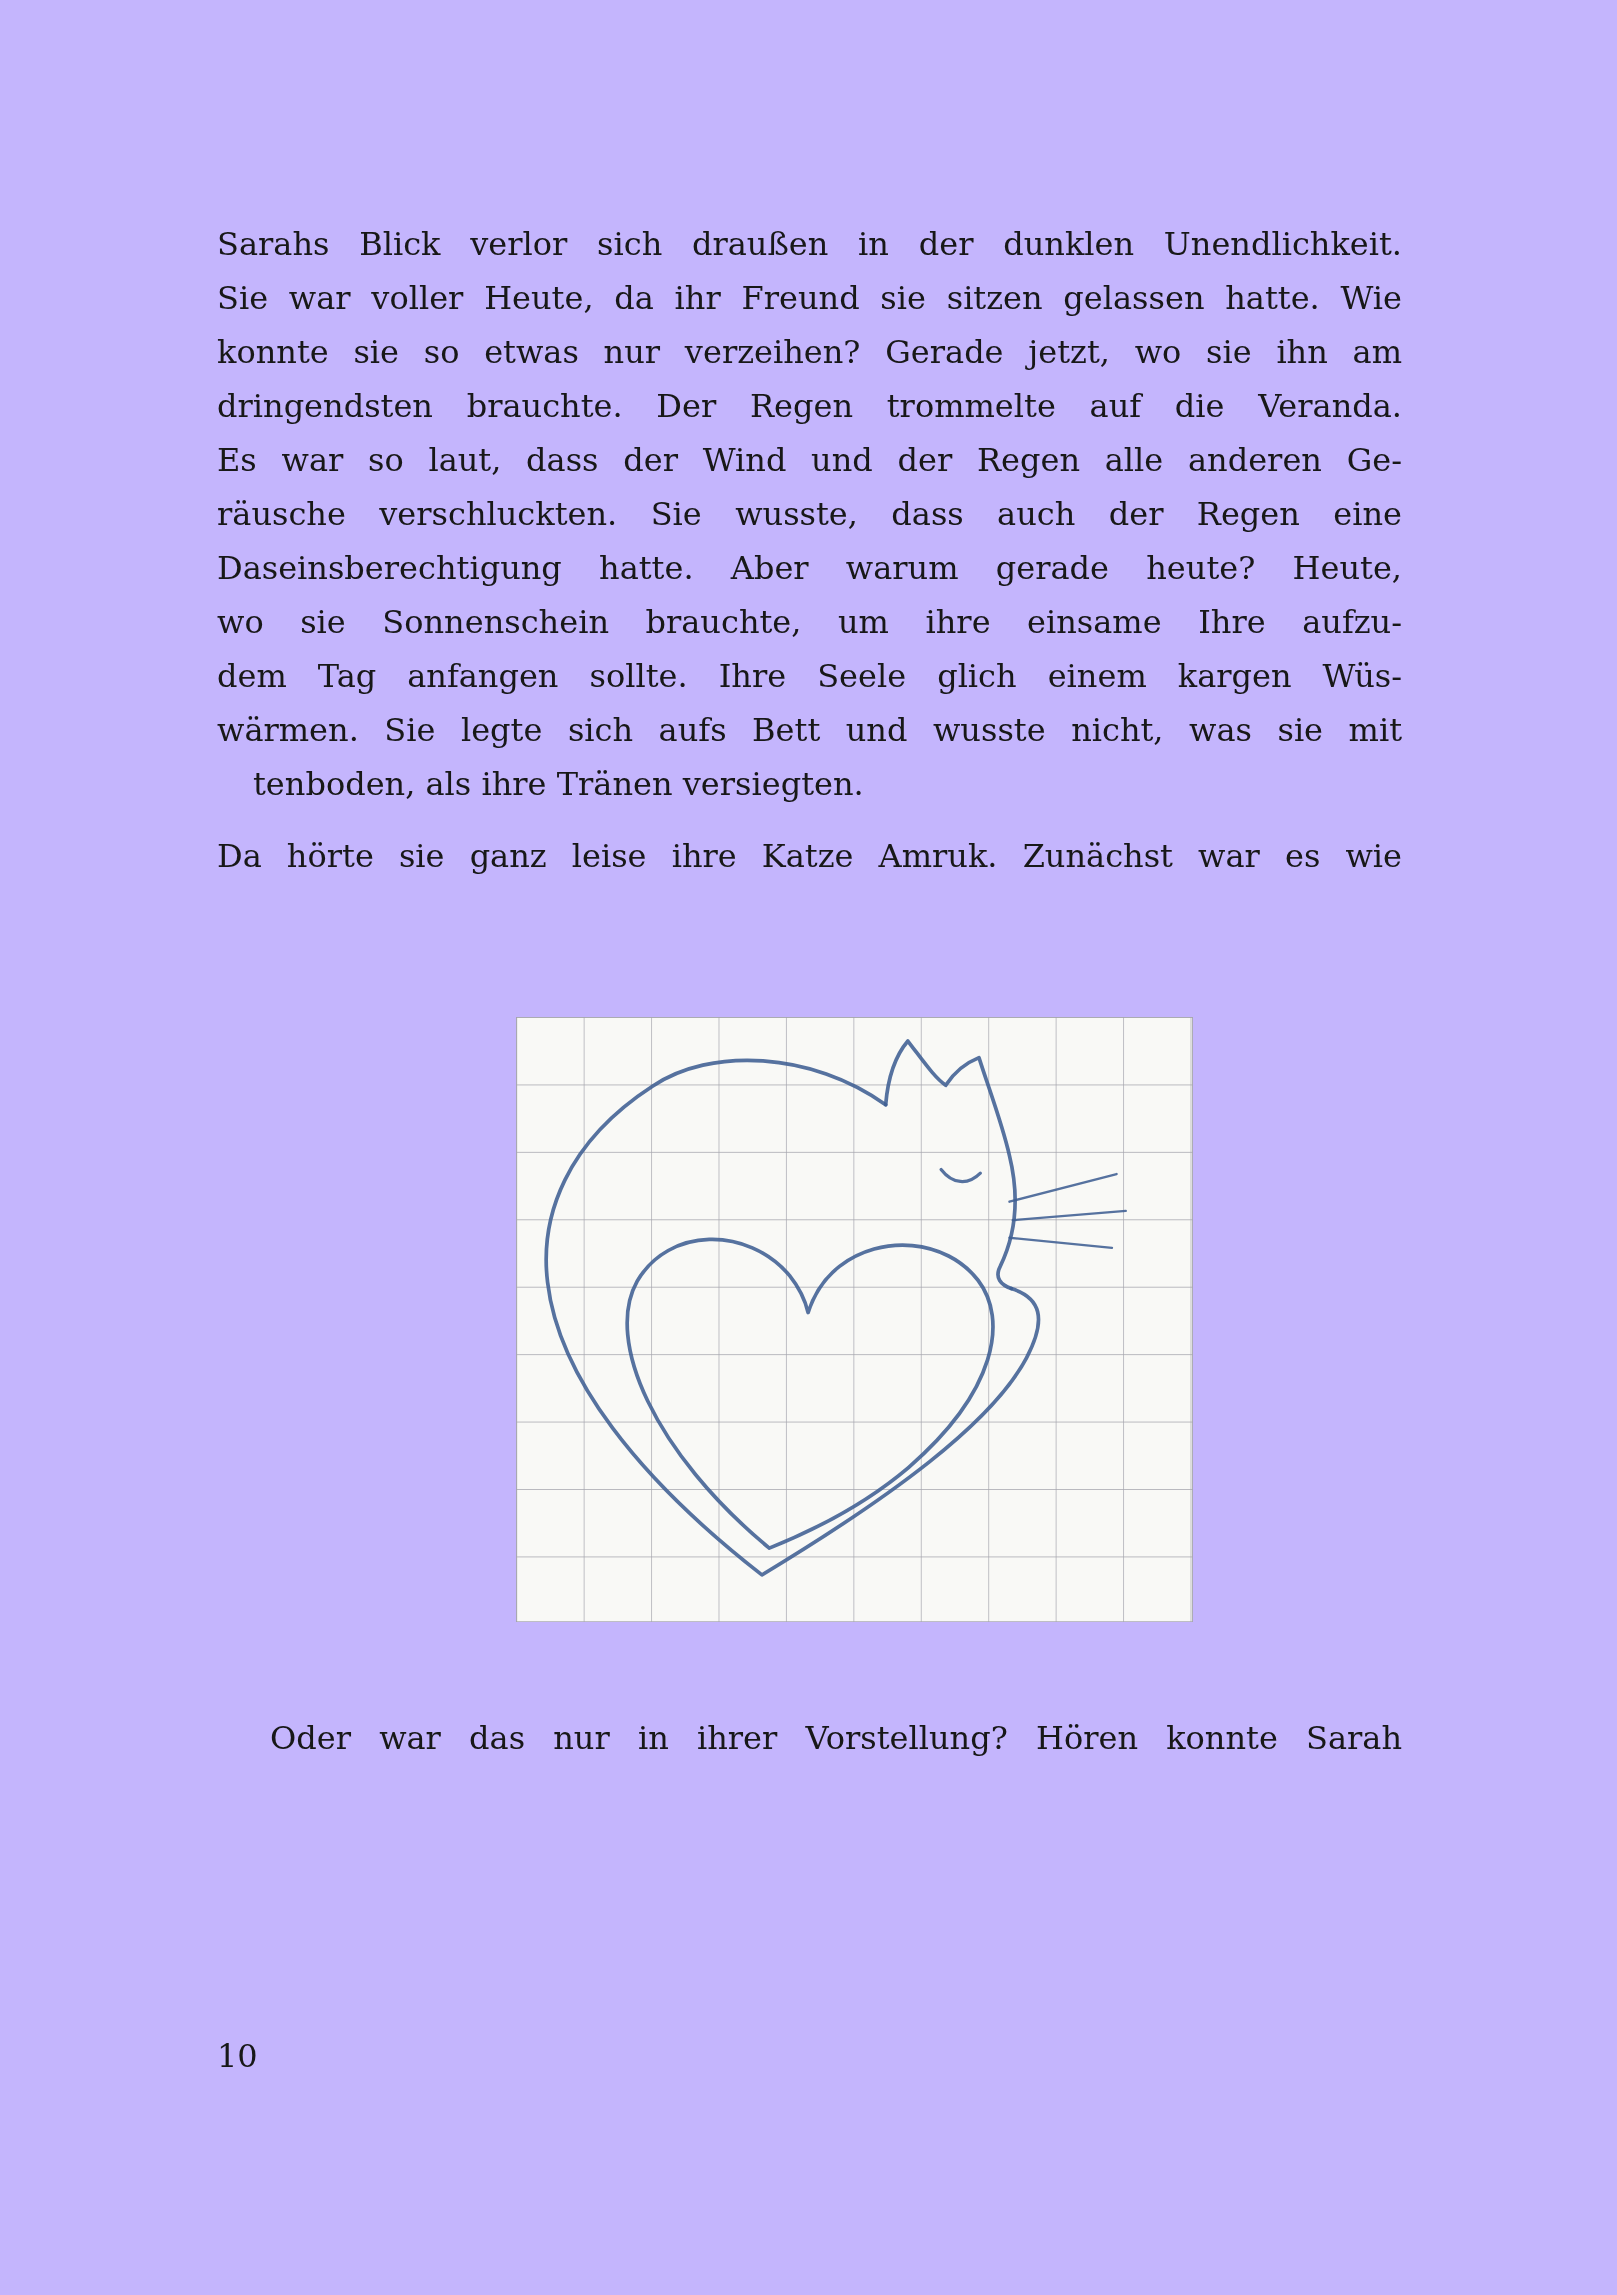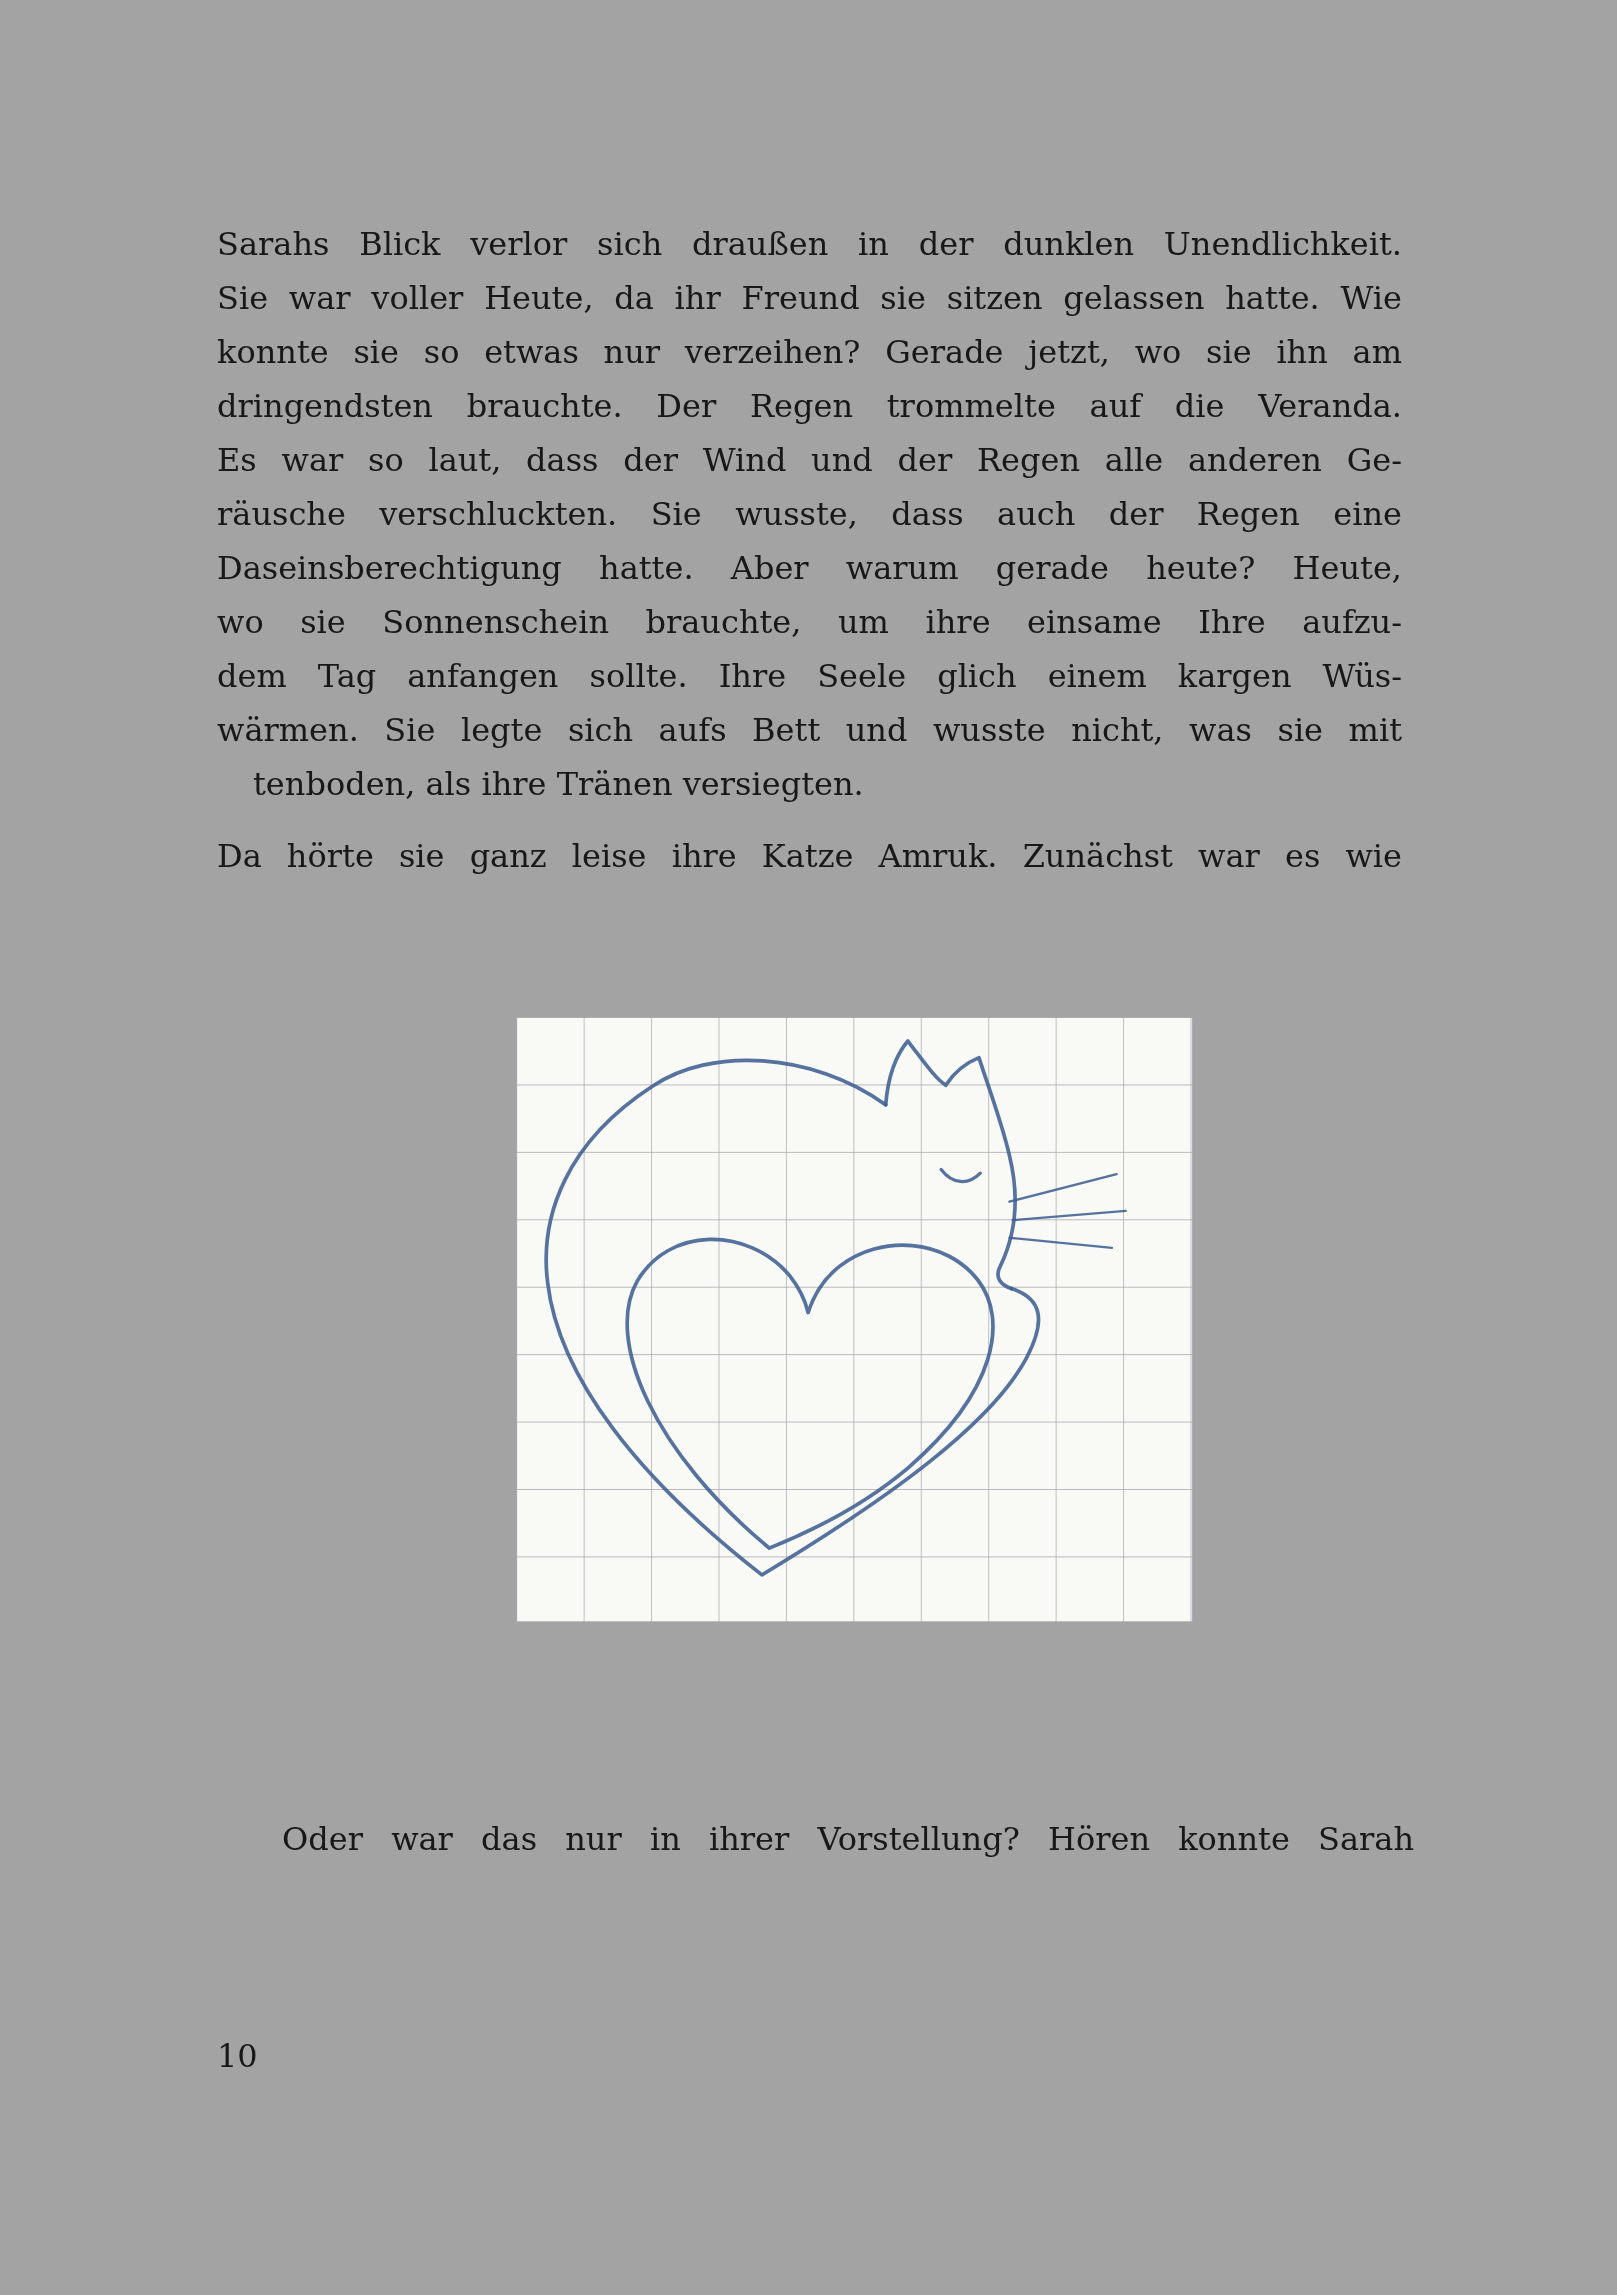--- a/index.html
+++ b/index.html
@@ -5,21 +5,21 @@
   html, body {
     margin: 0;
     padding: 0;
     background: #e8e8e8;
   }
   .page {
     position: relative;
     width: 1618px;
     height: 2295px;
     margin: 0 auto;
-    background: #a3a3a3;
+    background: #c4b5fd;
     font-family: "DejaVu Serif", "Liberation Serif", serif;
     color: #181818;
     overflow: hidden;
   }
   .textblock {
     position: absolute;
     left: 217px;
     width: 1185px;
     font-size: 32px;
     line-height: 54px;
@@ -31,21 +31,21 @@
   }
   .line.lastline {
     text-align-last: left;
     margin-left: 36px;
   }
   .line.indent {
     text-indent: 53px;
   }
   #para1 { top: 217px; }
   #para2 { top: 829px; }
-  #para3 { top: 1812px; margin-left: 12px; }
+  #para3 { top: 1711px; }
   .figure {
     position: absolute;
     left: 476px;
     top: 1010px;
     width: 677px;
     height: 605px;
   }
   .figure svg {
     display: block;
     width: 100%;

